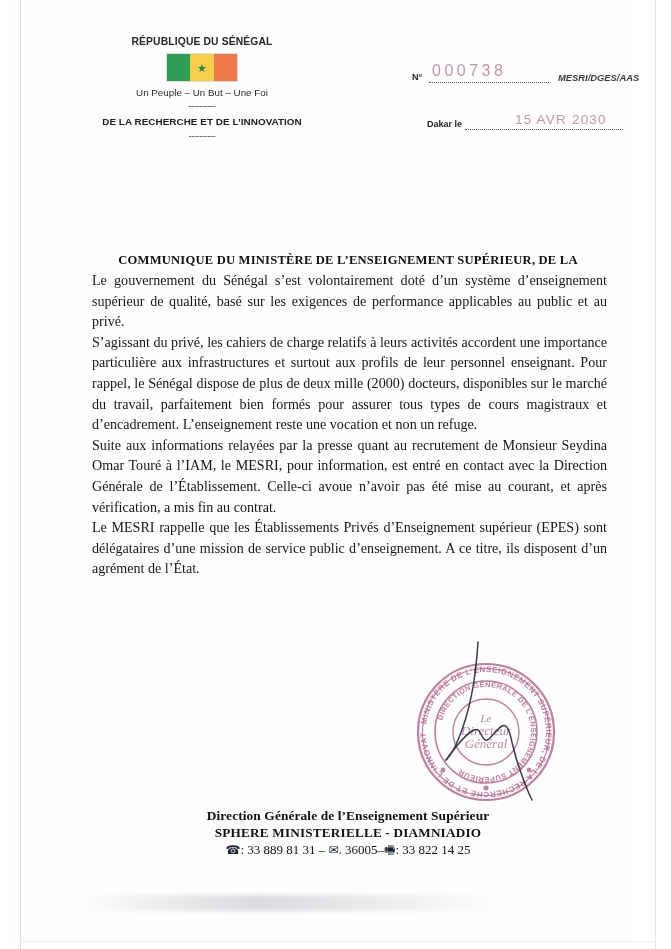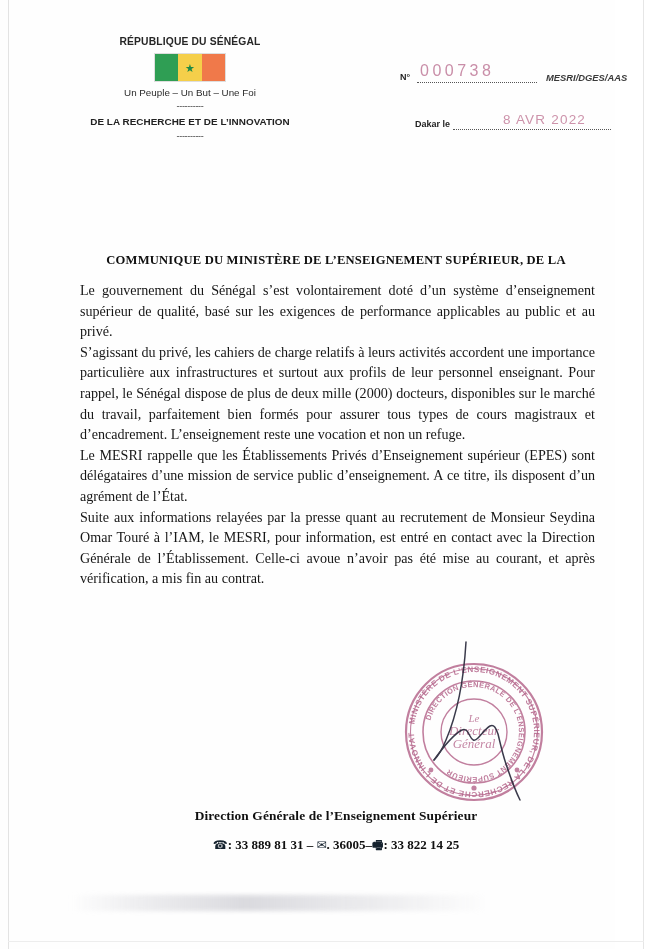--- a/index.html
+++ b/index.html
@@ -11,21 +11,21 @@
     width: 671px;
     height: 949px;
     position: relative;
     font-family: "Liberation Serif", serif;
     overflow: hidden;
   }
 
   
   #page {
     position: absolute;
-    left: 0; top: 0;
+    left: 12px; top: 0;
     width: 615px;
     height: 949px;
     background: #fefefe;
     box-sizing: border-box;
   }
   #sheet-border-left {
     position: absolute;
     left: 8px; top: 0; width: 1px; height: 949px;
     background: #e3e3e3;
   }
@@ -192,21 +192,20 @@
   #body-text {
     position: absolute;
     left: 80px;
     top: 270px;
     width: 515px;
     color: #161616;
     font-size: 14.1px;
     line-height: 20.6px;
     text-align: justify;
     text-justify: inter-word;
-    margin-top: 10px;
   }
   #body-text p {
     margin: 0;
   }
 
   
   #seal-area {
     position: absolute;
     left: 392px;
     top: 640px;
@@ -240,23 +239,23 @@
     font-size: 13.4px;
     letter-spacing: 0.1px;
   }
   #footer-line2 {
     font-weight: bold;
     font-size: 13.2px;
     letter-spacing: 0.2px;
     margin-top: 1px;
   }
   #footer-line3 {
-    font-weight: bold;
+    font-weight: normal;
     font-size: 13px;
-    margin-top: 12px;
+    margin-top: 0;
     white-space: nowrap;
   }
   .footer-glyph {
     font-family: "DejaVu Sans", sans-serif;
     font-size: 12px;
     color: #15222e;
   }
 
   
   #scan-smudge {
@@ -303,33 +302,33 @@
   <div id="header-right">
     <div class="ref-row">
       <span class="ref-label">N°</span>
       <span id="ref-dotline"></span>
       <span id="ref-number" style="color: rgb(201, 142, 168);">000738</span>
       <span id="ref-suffix">MESRI/DGES/AAS</span>
     </div>
     <div class="date-row">
       <span class="date-label">Dakar le</span>
       <span id="date-dotline"></span>
-      <span id="date-stamp" style="color: rgb(205, 147, 171);">8 AVR 2022</span>
+      <span id="date-stamp" style="color: rgb(205, 147, 171);">15 AVR 2030</span>
     </div>
   </div>
 
   <div id="doc-title">
     <div>COMMUNIQUE DU MINISTÈRE DE L’ENSEIGNEMENT SUPÉRIEUR, DE LA</div>
   </div>
 
   <div id="body-text">
     <p>Le gouvernement du Sénégal s’est volontairement doté d’un système d’enseignement supérieur de qualité, basé sur les exigences de performance applicables au public et au privé.</p>
     <p>S’agissant du privé, les cahiers de charge relatifs à leurs activités accordent une importance particulière aux infrastructures et surtout aux profils de leur personnel enseignant. Pour rappel, le Sénégal dispose de plus de deux mille (2000) docteurs, disponibles sur le marché du travail, parfaitement bien formés pour assurer tous types de cours magistraux et d’encadrement. L’enseignement reste une vocation et non un refuge.</p>
+    <p>Suite aux informations relayées par la presse quant au recrutement de Monsieur Seydina Omar Touré à l’IAM, le MESRI, pour information, est entré en contact avec la Direction Générale de l’Établissement. Celle-ci avoue n’avoir pas été mise au courant, et après vérification, a mis fin au contrat.</p>
     <p>Le MESRI rappelle que les Établissements Privés d’Enseignement supérieur (EPES) sont délégataires d’une mission de service public d’enseignement. A ce titre, ils disposent d’un agrément de l’État.</p>
-    <p>Suite aux informations relayées par la presse quant au recrutement de Monsieur Seydina Omar Touré à l’IAM, le MESRI, pour information, est entré en contact avec la Direction Générale de l’Établissement. Celle-ci avoue n’avoir pas été mise au courant, et après vérification, a mis fin au contrat.</p>
   </div>
 
   <div id="seal-area">
 
     <svg id="seal" viewBox="0 0 148 148">
       <defs>
         <path id="arc-outer" d="M 74,74 m -60,0 a 60,60 0 1,1 120,0 a 60,60 0 1,1 -120,0"></path>
         <path id="arc-inner" d="M 74,74 m -45,0 a 45,45 0 1,1 90,0 a 45,45 0 1,1 -90,0"></path>
       </defs>
       <g opacity="0.82" fill="none" stroke="#b4648a">
@@ -364,20 +363,21 @@
         <path d="M 42,120 C 52,106 62,94 70,90 C 74,88 76,92 78,96
                  C 80,100 82,102 86,98 C 90,94 94,88 98,86
                  C 102,84 104,88 106,94 C 108,102 110,112 114,124
                  C 118,136 122,148 128,160"></path>
       </g>
     </svg>
   </div>
 
   <div id="footer">
     <div id="footer-line1">Direction Générale de l’Enseignement Supérieur</div>
+    <div id="footer-line2">SPHERE MINISTERIELLE - DIAMNIADIO</div>
     <div id="footer-line3">
       <span class="footer-glyph">☎</span><span>: 33 889 81 31 –</span>
       <span class="footer-glyph">✉</span><span>. 36005–</span><span class="footer-glyph">🖷</span><span>: 33 822 14 25</span>
     </div>
   </div>
 
   <div id="scan-smudge"></div>
 </div>
 
 </body></html>

